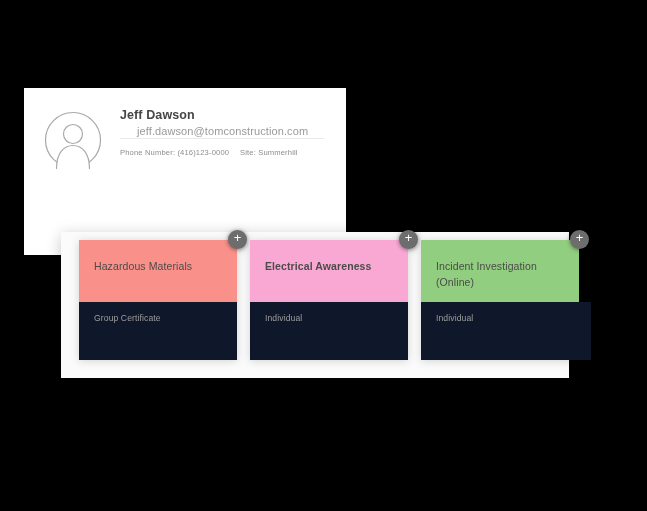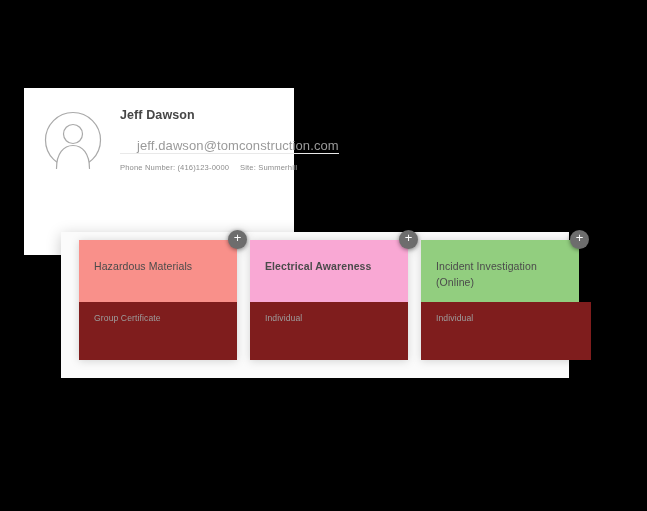--- a/index.html
+++ b/index.html
@@ -15,21 +15,21 @@
     overflow: hidden;
     font-family: "Liberation Sans", sans-serif;
     -webkit-font-smoothing: antialiased;
   }
 
   
   #profile-card {
     position: absolute;
     left: 24px;
     top: 88px;
-    width: 270px;
+    width: 322px;
     height: 167px;
     background: #ffffff;
     box-shadow: 0 2px 10px rgba(0,0,0,0.18);
     box-sizing: border-box;
     padding: 14px 22px 0 14px;
     display: flex;
     align-items: flex-start;
   }
   #avatar {
     width: 58px;
@@ -46,24 +46,24 @@
     padding-top: 5px;
   }
   #profile-name {
     font-size: 12.5px;
     font-weight: bold;
     color: #464646;
     letter-spacing: 0.1px;
     line-height: 16px;
   }
   #profile-email {
-    font-size: 13px;
+    font-size: 11px;
     color: #9a9a9a;
     line-height: 14px;
-    margin-top: 16px;
+    margin-top: 1px;
     letter-spacing: 0.1px;
     padding-left: 17px;
   }
   .detail-row {
     display: flex;
     border-top: 1px solid #e9e9e9;
     padding: 7px 0 6px 0;
   }
   .detail-row:first-of-type { margin-top: 11px; }
   .detail-cell {
@@ -108,21 +108,21 @@
     height: 62px;
     box-sizing: border-box;
     padding: 18px 16px 0 15px;
     font-size: 10.5px;
     line-height: 16px;
     color: #4b4b4b;
     letter-spacing: 0.1px;
   }
   .course-foot {
     flex: 1 1 auto;
-    background: #7f1d1d;
+    background: #0f172a;
     box-sizing: border-box;
     padding: 11px 15px 0 15px;
     font-size: 8.6px;
     color: #9d9d9d;
     letter-spacing: 0.1px;
   }
   .add-badge {
     position: absolute;
     top: -10px;
     right: -10px;

